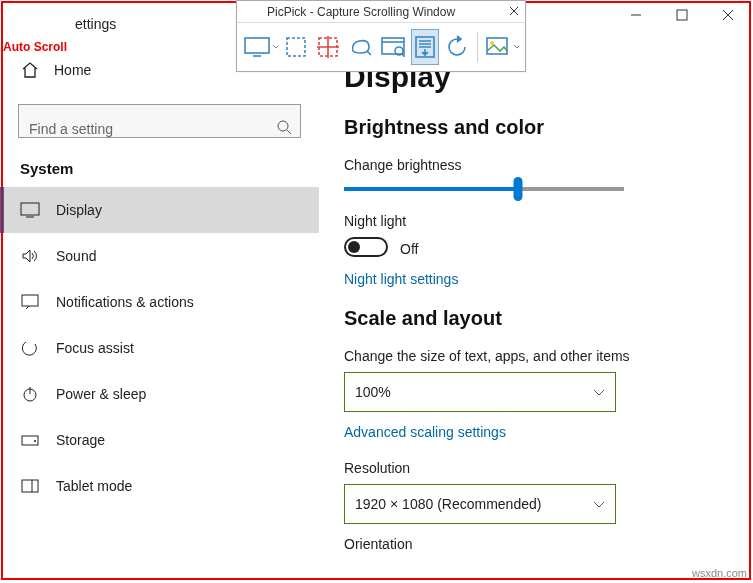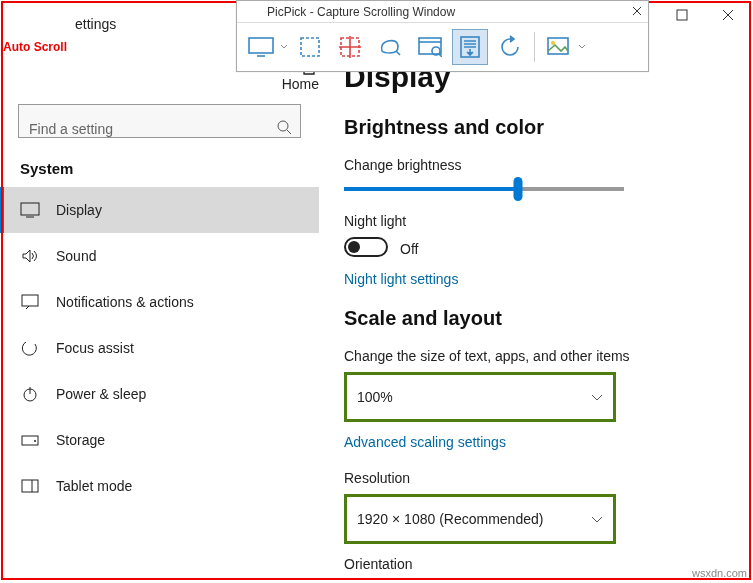--- a/index.html
+++ b/index.html
@@ -8,21 +8,21 @@
 .auto-scroll { position: absolute; top: 3px; left: 3px; color: #e00; font-size: 12px; font-weight: bold; z-index: 6; margin-top: 37px; }
 .watermark { position: absolute; bottom: 4px; right: 6px; font-size: 11px; color: #888; z-index: 6; }
 
 .titlebar { position: absolute; top: 0; left: 0; right: 0; height: 30px; display: flex; align-items: center; justify-content: flex-end; padding-right: 2px; }
 .winbtn { width: 46px; height: 30px; display: flex; align-items: center; justify-content: center; color: #333; }
 .winbtn svg { stroke: #333; fill: none; stroke-width: 1; }
 
 .app { position: absolute; top: 0; left: 0; right: 2px; bottom: 2px; display: flex; }
 .sidebar { width: 320px; padding: 8px 0 0 0; border-right: 1px solid #fff; }
 .page-title { font-size: 14px; color: #222; padding: 8px 0 18px 75px; }
-.home-row { display: flex; align-items: flex-end; padding: 8px 0 8px 20px; margin-bottom: 14px; height: 40px; flex-direction: column; }
+.home-row { display: flex; align-items: center; padding: 8px 0 8px 20px; margin-bottom: 14px; height: 40px; }
 .home-row .icon { width: 20px; display: flex; justify-content: center; }
 .home-row .lbl { font-size: 14px; color: #222; margin-left: 14px; }
 .search-box { margin: 0 18px 22px 18px; height: 34px; border: 1px solid #999; background: #f7f7f7; display: flex; align-items: center; padding: 16px 8px 0 10px; }
 .search-box .ph { flex: 1; color: #666; font-size: 14px; }
 .section-h { font-weight: 600; font-size: 15px; color: #111; padding: 0 0 10px 20px; }
 .nav-item { display: flex; align-items: center; height: 46px; padding-left: 20px; position: relative; }
 .nav-item.active { background: #d9d9d9; }
 .nav-item.active::before { content: ""; position: absolute; left: 0; top: 0; bottom: 0; width: 4px; background: #0078d4; }
 .nav-item .icon { width: 20px; display: flex; justify-content: center; align-items: center; }
 .nav-item .lbl { font-size: 14px; color: #222; margin-left: 16px; }
@@ -32,23 +32,23 @@
 .h2 { font-size: 20px; font-weight: 600; color: #111; margin: 10px 0 18px 0; }
 .label { font-size: 14px; color: #222; margin-bottom: 8px; }
 .slider-track { position: relative; width: 280px; height: 4px; background: #999; margin: 14px 0 22px 0; }
 .slider-fill { position: absolute; left: 0; top: 0; bottom: 0; width: 62%; background: #0078d4; }
 .slider-thumb { position: absolute; left: 62%; top: 50%; width: 9px; height: 24px; background: #0078d4; border-radius: 5px; transform: translate(-50%, -50%); }
 .toggle-row { display: flex; align-items: flex-end; margin-bottom: 14px; }
 .toggle { width: 44px; height: 20px; border: 2px solid #222; border-radius: 12px; position: relative; margin-right: 12px; }
 .toggle-knob { position: absolute; left: 2px; top: 2px; width: 12px; height: 12px; background: #222; border-radius: 50%; }
 .toggle-lbl { font-size: 14px; color: #222; }
 .link { color: #0369a1; font-size: 14px; margin-bottom: 20px; display: block; }
-.select { width: 272px; height: 50px; border: 3px solid #4d7c0f; display: flex; align-items: center; justify-content: space-between; padding: 0 10px; font-size: 14px; color: #222; margin-bottom: 12px; }
-
-.picpick { position: absolute; top: 0; left: 236px; width: 413px; height: 72px; background: #fff; border: 1px solid #aaa; z-index: 10; box-shadow: 0 0 1px rgba(0,0,0,.2); }
+.select { width: 272px; height: 40px; border: 1px solid #4d7c0f; display: flex; align-items: center; justify-content: space-between; padding: 0 10px; font-size: 14px; color: #222; margin-bottom: 12px; }
+
+.picpick { position: absolute; top: 0; left: 236px; width: 290px; height: 72px; background: #fff; border: 1px solid #aaa; z-index: 10; box-shadow: 0 0 1px rgba(0,0,0,.2); }
 .pp-title { height: 22px; display: flex; align-items: center; justify-content: space-between; padding: 0 6px 0 30px; border-bottom: 1px solid #ddd; font-size: 12px; color: #333; }
 .pp-toolbar { height: 48px; display: flex; align-items: center; padding: 0 6px; gap: 4px; }
 .pp-btn { width: 36px; height: 36px; display: flex; align-items: center; justify-content: center; border: 1px solid transparent; }
 .pp-btn.sel { border: 1px solid #7aa7c7; background: #d6e5f3; }
 .pp-sep { width: 1px; height: 30px; background: #ccc; margin: 0 2px; }
 .pp-btn svg { stroke: #3a88c4; fill: none; stroke-width: 1.6; }
 .chev { margin-left: -3px; width: 8px; }
 </style>
 </head>
 <body>

